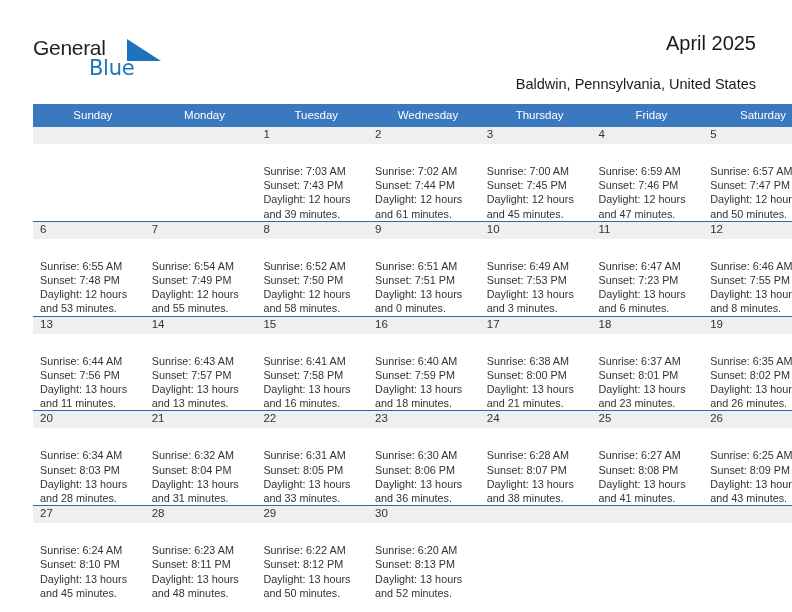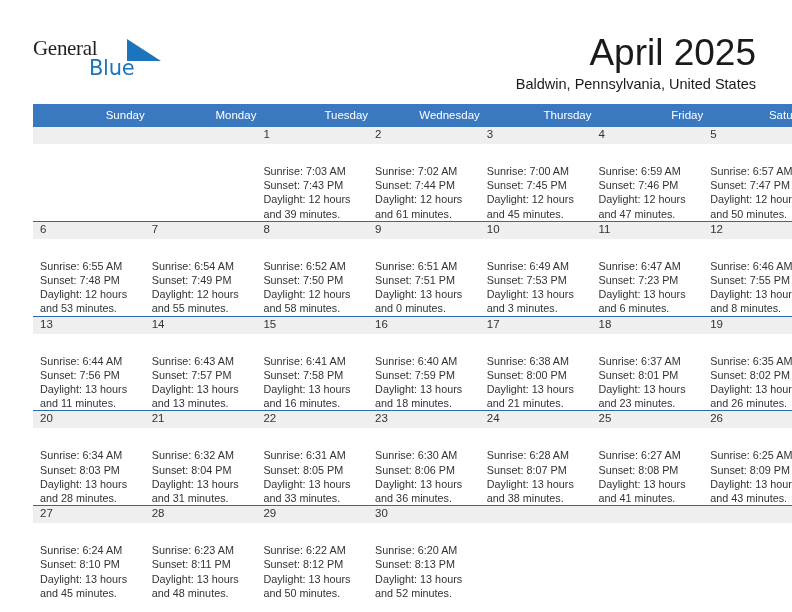--- a/index.html
+++ b/index.html
@@ -36,21 +36,21 @@
     width: 130px;
     height: 46px;
   }
   .logo-general {
     position: absolute;
     left: 0;
     top: 0;
     font-size: 21px;
     letter-spacing: -0.3px;
     color: #231f20;
-    font-family: Liberation Serif, serif;
+    font-family: Liberation Sans, sans-serif;
     font-weight: 400;
   }
   .logo-blue {
     position: absolute;
     left: 56px;
     top: 20px;
     font-size: 21px;
     letter-spacing: -0.3px;
     color: #1c75bc;
     font-family: "DejaVu Sans", sans-serif;
@@ -59,21 +59,21 @@
   .logo-tri-svg {
     position: absolute;
     left: 94px;
     top: 3px;
   }
 
   .title {
     position: absolute;
     right: 36px;
     top: 32px;
-    font-size: 37px;
+    font-size: 20px;
     font-weight: 400;
     color: #1a1a1a;
     letter-spacing: 0px;
     white-space: nowrap;
   }
   .subtitle {
     position: absolute;
     right: 36px;
     top: 76px;
     font-size: 14.5px;
@@ -92,21 +92,21 @@
   table.cal {
     border-collapse: collapse;
     table-layout: fixed;
     width: 726px;
   }
   table.cal th {
     background: #3a79bf;
     color: #ffffff;
     font-size: 11.5px;
     font-weight: 400;
-    text-align: right;
+    text-align: center;
     padding: 5px 0 6px 8px;
     height: 11px;
     border: none;
     width: 103.71px;
   }
   table.cal td {
     vertical-align: top;
     padding: 0;
     border: none;
     border-top: 1.4px solid #2c6aad;

